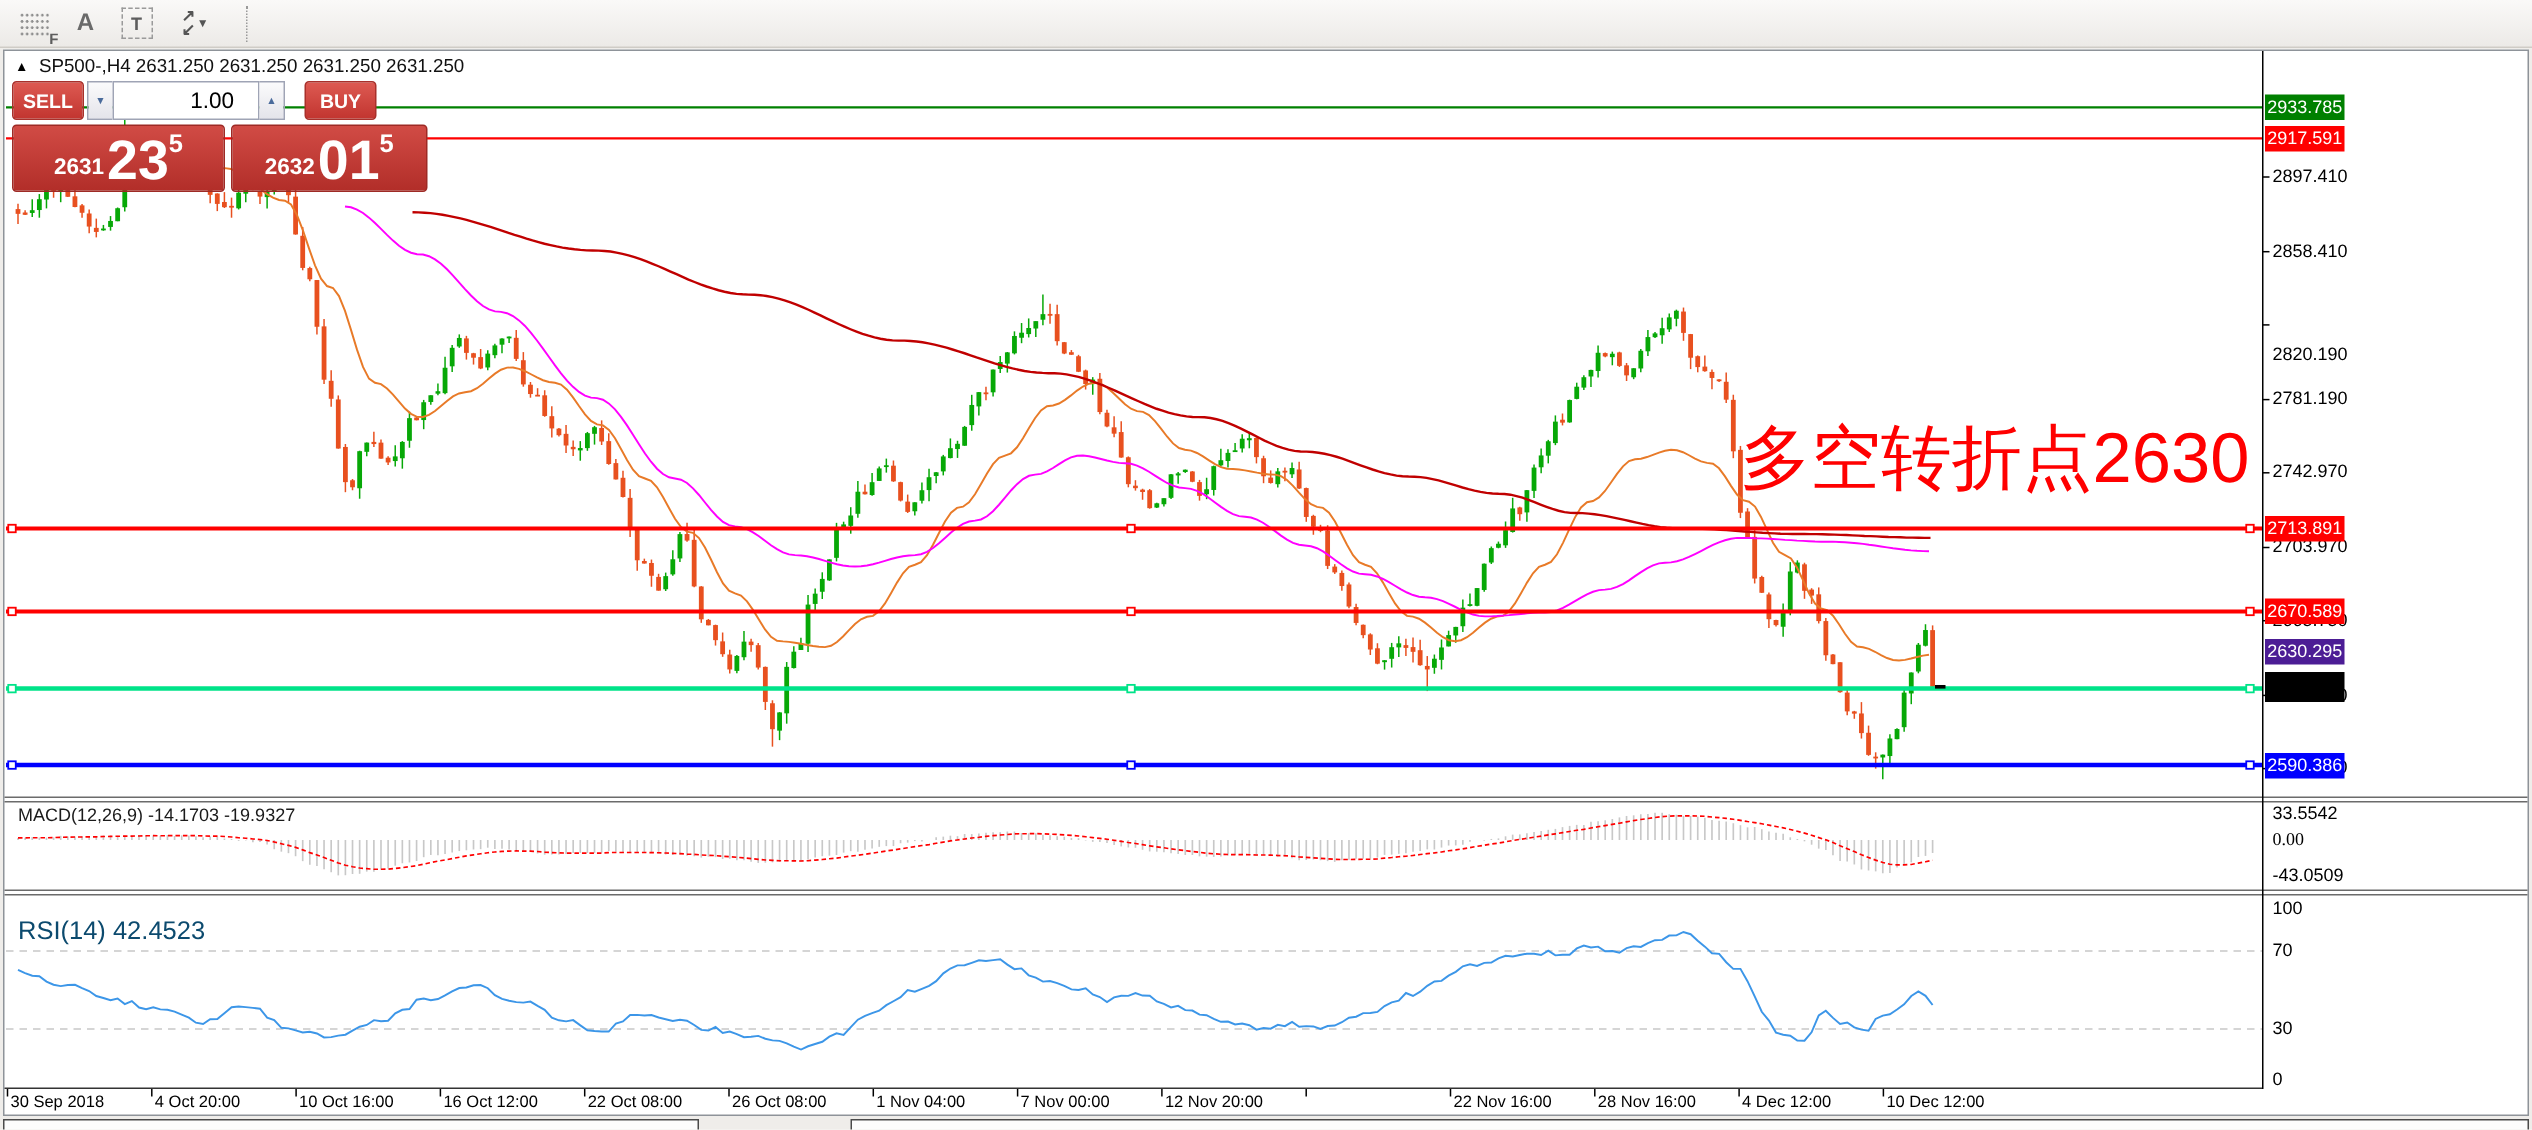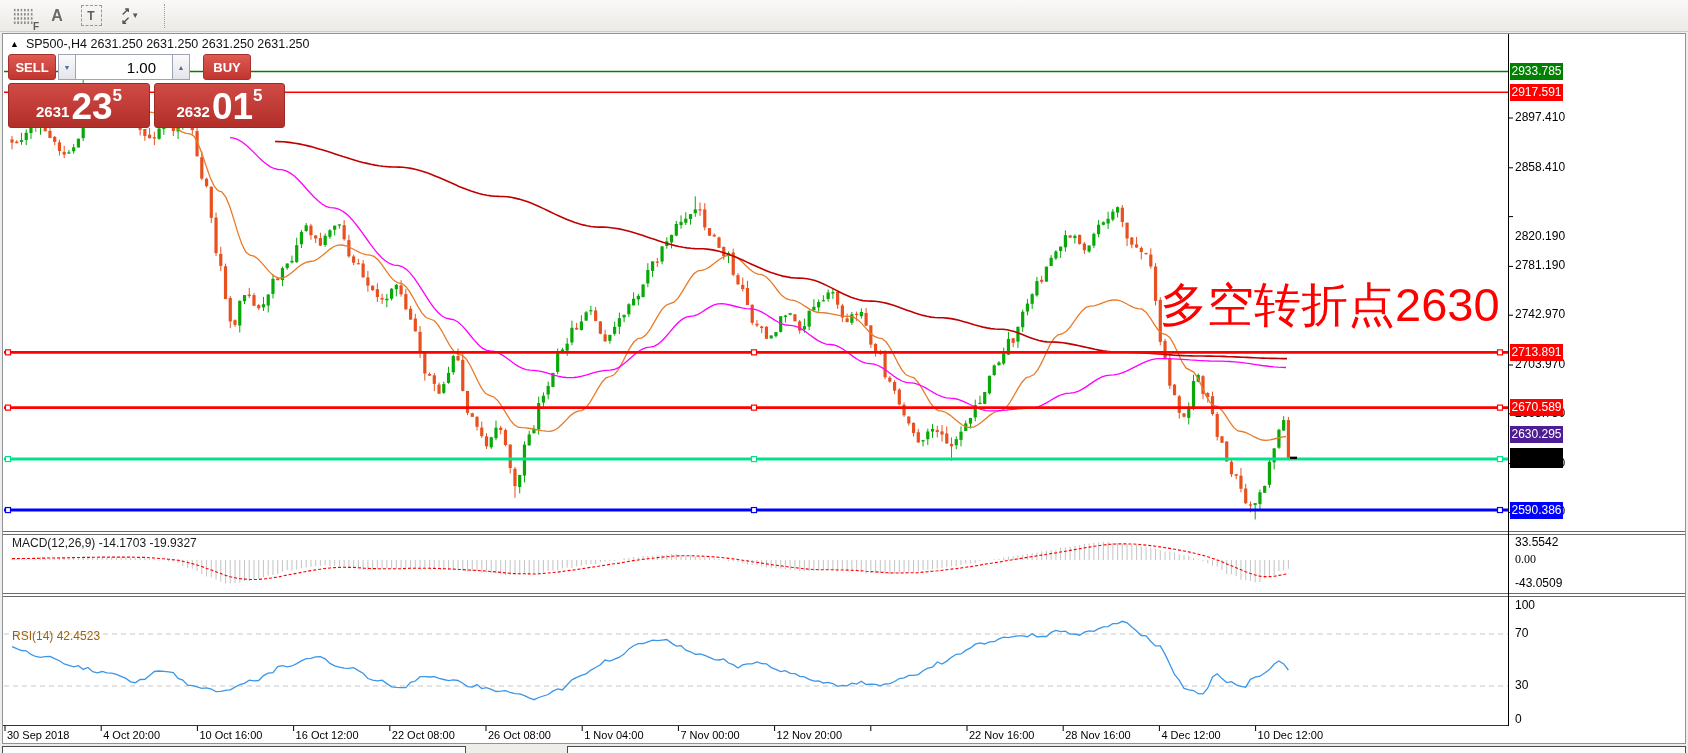--- a/index.html
+++ b/index.html
@@ -56,21 +56,21 @@
   .pb-small{font-size:15px;font-weight:bold;margin:2px 2px 4px 0;}
   .pb-big{font-size:37px;font-weight:bold;line-height:34px;}
   .pb-sup{font-size:17px;font-weight:bold;align-self:flex-start;margin-top:2px;}
 
   
   .annotation{position:absolute;left:1160px;top:274px;z-index:4;font-size:47px;color:#FF0000;
     white-space:nowrap;font-family:"Liberation Sans",sans-serif;}
 
   
   .macd-label{position:absolute;left:12px;top:536px;z-index:4;font-size:12px;color:#1a1a1a;}
-  .rsi-label{position:absolute;left:12px;top:629px;z-index:4;font-size:12px;color:#a16207;}
+  .rsi-label{position:absolute;left:12px;top:611px;z-index:4;font-size:17px;color:#0c4a6e;}
 
   
   .tick-label{position:absolute;font-size:12px;color:#000;white-space:nowrap;}
   .badge{position:absolute;left:1510px;width:53px;height:17px;line-height:17px;text-align:center;
     font-size:12px;color:#fff;white-space:nowrap;}
   .date-label{position:absolute;top:729px;font-size:11px;color:#000;white-space:nowrap;}
 
   
   .mini-win{position:absolute;top:746px;height:12px;background:#FCFCFC;border:1px solid #4a4a4a;box-sizing:border-box;}
 </style>

